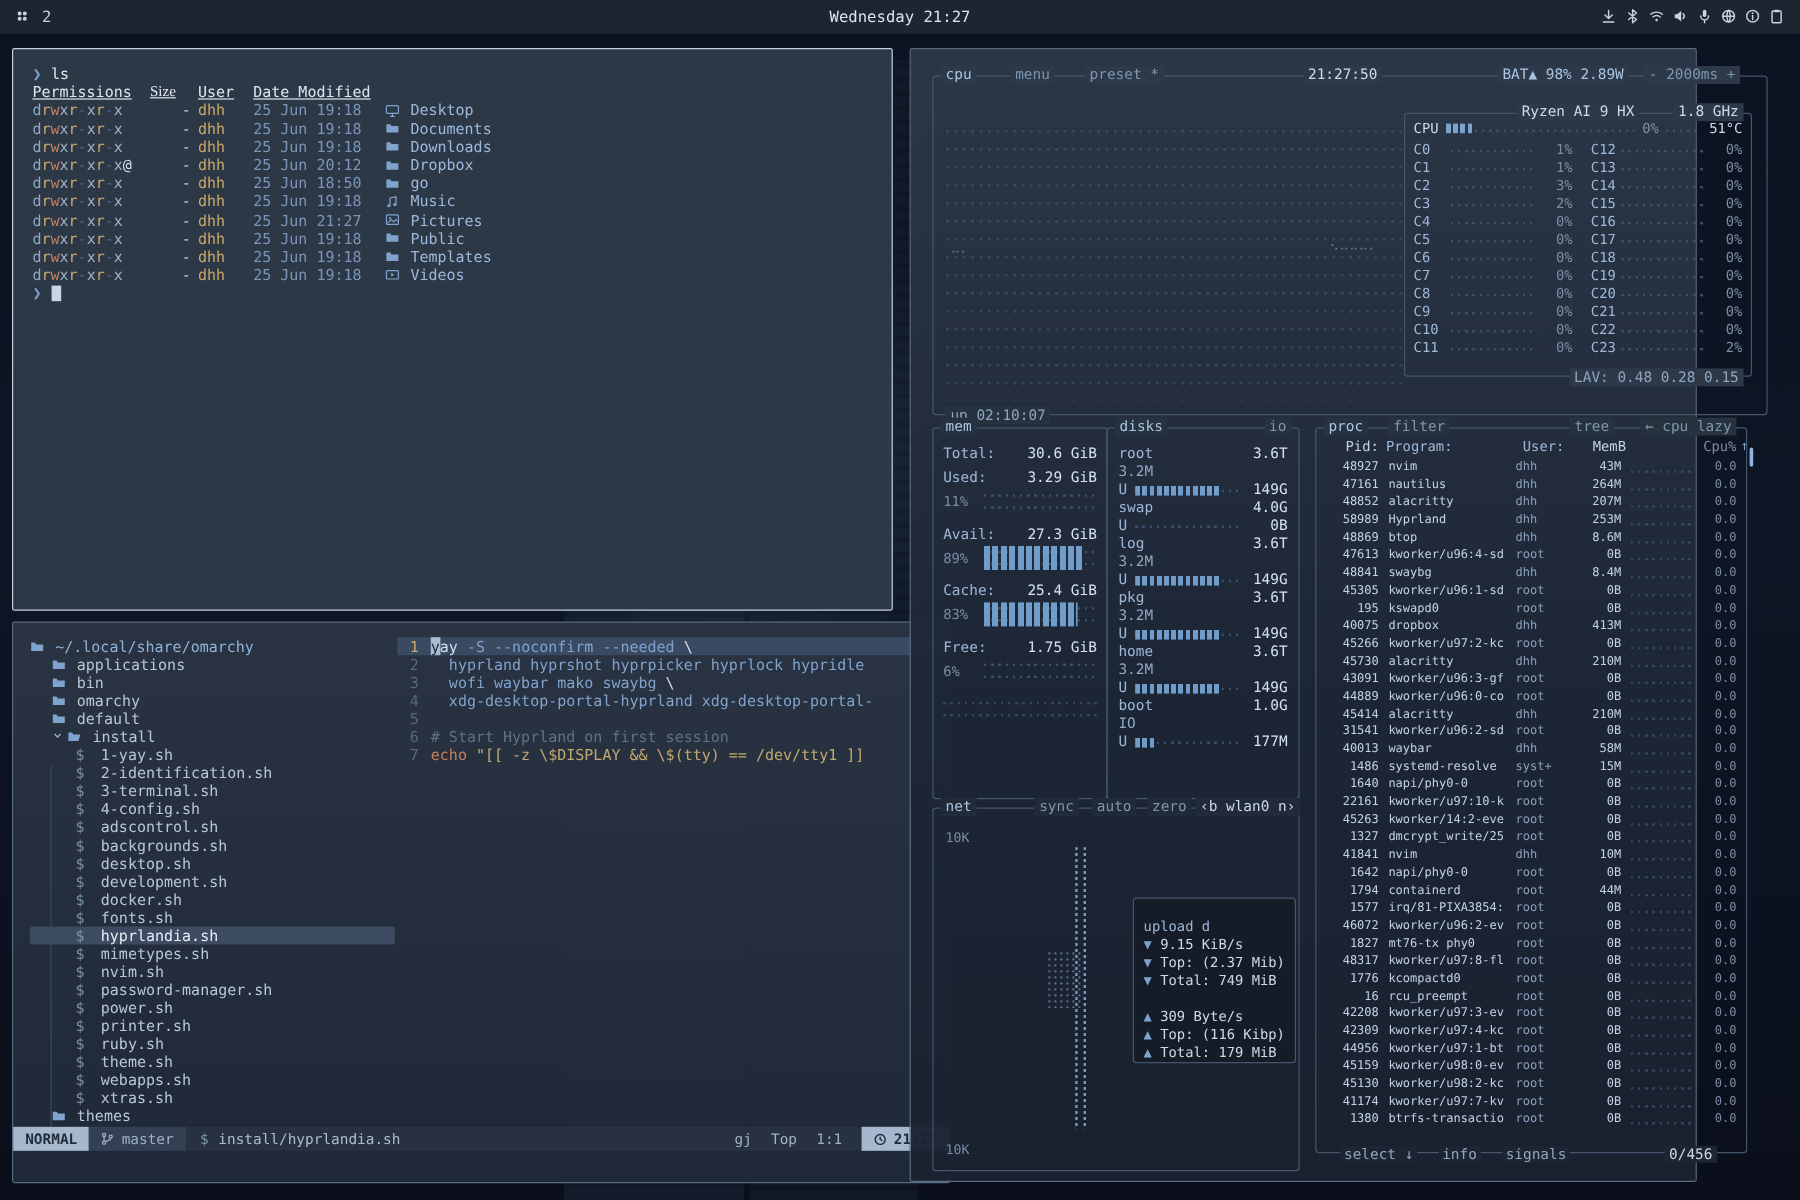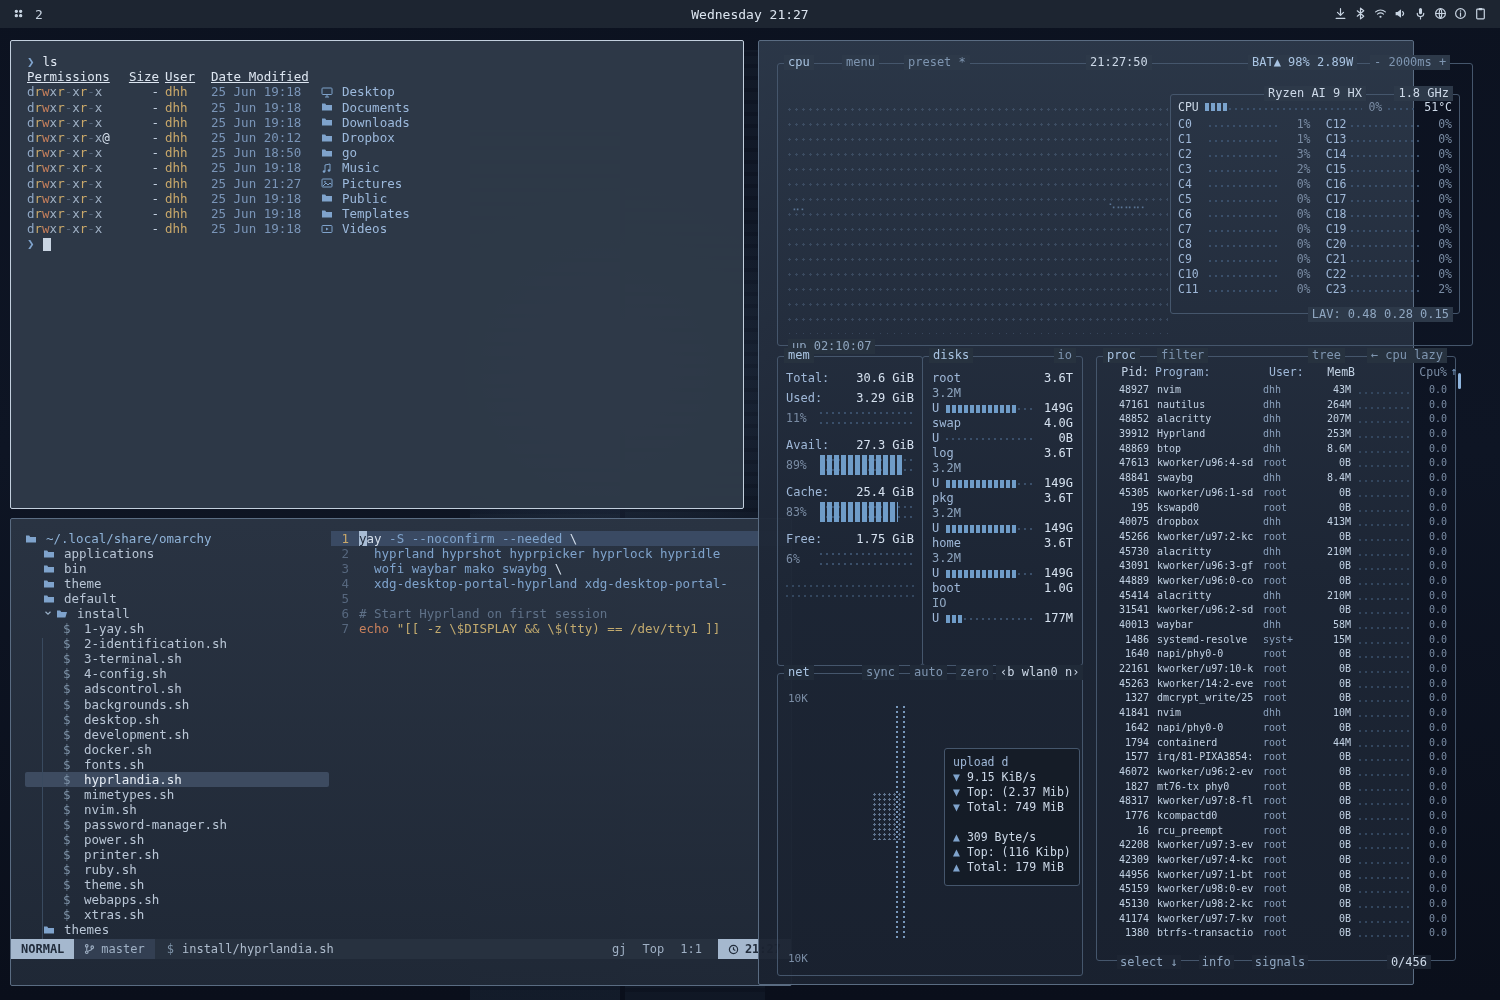--- a/index.html
+++ b/index.html
@@ -107,21 +107,21 @@
 .ul{color:#9fb8d8;width:14px;flex:none}
 .dmeter{flex:1;height:10px;position:relative;background:repeating-linear-gradient(90deg,#3a4f6a 0 2px,transparent 2px 6px) 0 4px/100% 2px no-repeat}
 .dmeter .fill{position:absolute;left:0;top:1px;bottom:1px;background:repeating-linear-gradient(90deg,#6f9cc8 0 4px,rgba(0,0,0,0) 4px 6px)}
 .dv{margin-left:5px;min-width:32px;text-align:right;color:#d6e2f0;flex:none}
 .net-box{left:18px;top:632px;width:306px;height:303px}
 .net-scale{position:absolute;color:#7a8ca4;font-size:11px}
 .net-graph{position:absolute;left:118px;top:32px;bottom:34px;width:10px;background:
  repeating-linear-gradient(180deg,#7898bc 0 2px,transparent 2px 5px) 0 0/2px 100% no-repeat,
  repeating-linear-gradient(180deg,#7898bc 0 2px,transparent 2px 5px) 7px 0/2px 100% no-repeat}
 .net-cluster{position:absolute;left:94px;top:118px;width:30px;height:48px;background:radial-gradient(circle,rgba(140,170,205,.6) 1px,transparent 1.3px);background-size:5px 5px}
-.net-overlay{position:absolute;left:166px;top:74px;width:136px;height:138px;border:1px solid #45566c;border-radius:3px;background:rgba(20,27,38,.85);padding:6px 8px;font-size:11.5px;line-height:15px}
+.net-overlay{position:absolute;left:166px;top:74px;width:136px;height:138px;border:1px solid #45566c;border-radius:3px;background:rgba(20,27,38,.85);padding:16px 8px;font-size:11.5px;line-height:15px}
 .net-overlay .hd{color:#9fb8d8}
 .net-overlay .row{color:#cdd9e8;white-space:pre}
 .net-overlay .arr{color:#7fa3cc}
 .proc-box{left:337px;top:315px;width:360px;height:605px}
 .proc-head{position:absolute;top:8px;left:8px;right:8px;display:grid;grid-template-columns:44px 1fr 42px 38px 52px 28px;column-gap:6px;color:#9fb8d8;font-size:11.5px;white-space:pre}
 .proc-head .pp,.proc-head .pm,.proc-head .pc{text-align:right}
 .sort-arrow{position:absolute;right:-2px;top:8px;color:#7fa3cc;font-size:11px}
 .proc-rows{position:absolute;top:26px;left:8px;right:8px;bottom:12px;overflow:hidden}
 .proc-row{display:grid;grid-template-columns:44px 1fr 42px 38px 52px 28px;column-gap:8px;height:14.7px;font-size:10px;line-height:14.7px;white-space:pre}
 .pp{text-align:right;color:#c2d2e4}
@@ -207,21 +207,21 @@
           <rect x="4.3" y="1" width="3.4" height="2" rx="0.5" fill="#c8d4e2" stroke="none"></rect>
         </svg>
       </span>
     </div>
 </div>
 
 <div class="win term">
   <div class="cmdline">
     <span class="prompt">❯</span><span class="cmd">ls</span>
   </div>
-  <div class="ls-header"><span>Permissions</span><span style="text-align: right;">Size</span><span>User</span><span>Date Modified</span></div>
+  <div class="ls-header"><span>Permissions</span><span style=" font-family: Liberation Serif, serif;">Size</span><span>User</span><span>Date Modified</span></div>
   <div>
       <div class="ls-row"><span class="col-perm"><span class="p-d">d</span><span class="p-r">r</span><span class="p-w">w</span><span class="p-x">x</span><span class="p-r">r</span><span class="p-dash">-</span><span class="p-x">x</span><span class="p-r">r</span><span class="p-dash">-</span><span class="p-x">x</span></span><span class="col-size">-</span><span class="col-user">dhh</span><span class="col-date">25 Jun 19:18</span><span class="col-name"><span class="fic"><svg viewBox="0 0 12 12">
               <rect x="1" y="2" width="10" height="6.5" rx="0.8" fill="none" stroke="#7fa3cc"></rect>
               <path d="M4 11h4M6 8.5V11" stroke="#7fa3cc"></path>
             </svg></span><span>Desktop</span></span></div>
       <div class="ls-row"><span class="col-perm"><span class="p-d">d</span><span class="p-r">r</span><span class="p-w">w</span><span class="p-x">x</span><span class="p-r">r</span><span class="p-dash">-</span><span class="p-x">x</span><span class="p-r">r</span><span class="p-dash">-</span><span class="p-x">x</span></span><span class="col-size">-</span><span class="col-user">dhh</span><span class="col-date">25 Jun 19:18</span><span class="col-name"><span class="fic"><svg viewBox="0 0 12 12">
               <path d="M1 2.5h3.2l1 1.5H11v5.5H1z" fill="#7fa3cc"></path>
             </svg></span><span>Documents</span></span></div>
       <div class="ls-row"><span class="col-perm"><span class="p-d">d</span><span class="p-r">r</span><span class="p-w">w</span><span class="p-x">x</span><span class="p-r">r</span><span class="p-dash">-</span><span class="p-x">x</span><span class="p-r">r</span><span class="p-dash">-</span><span class="p-x">x</span></span><span class="col-size">-</span><span class="col-user">dhh</span><span class="col-date">25 Jun 19:18</span><span class="col-name"><span class="fic"><svg viewBox="0 0 12 12">
               <path d="M1 2.5h3.2l1 1.5H11v5.5H1z" fill="#7fa3cc"></path>
@@ -269,21 +269,21 @@
     <div class="tree-guide"></div>
     <div>
         <div class="tree-item lvl1"><span class="fic"><svg viewBox="0 0 12 12">
               <path d="M1 2.5h3.2l1 1.5H11v5.5H1z" fill="#7fa3cc"></path>
             </svg></span><span class="tlabel">applications</span></div>
         <div class="tree-item lvl1"><span class="fic"><svg viewBox="0 0 12 12">
               <path d="M1 2.5h3.2l1 1.5H11v5.5H1z" fill="#7fa3cc"></path>
             </svg></span><span class="tlabel">bin</span></div>
         <div class="tree-item lvl1"><span class="fic"><svg viewBox="0 0 12 12">
               <path d="M1 2.5h3.2l1 1.5H11v5.5H1z" fill="#7fa3cc"></path>
-            </svg></span><span class="tlabel">theme</span></div>
+            </svg></span><span class="tlabel">omarchy</span></div>
         <div class="tree-item lvl1"><span class="fic"><svg viewBox="0 0 12 12">
               <path d="M1 2.5h3.2l1 1.5H11v5.5H1z" fill="#7fa3cc"></path>
             </svg></span><span class="tlabel">default</span></div>
         <div class="tree-item lvl1"><span class="chev"><svg viewBox="0 0 12 12">
               <path d="M3 4.5l3 3 3-3" fill="none" stroke="#9ab0c8" stroke-width="1.4"></path>
             </svg></span><span class="fic"><svg viewBox="0 0 12 12">
               <path d="M1 2.5h3.2l1 1.5H11l-1.6 5.5H1z" fill="#7fa3cc"></path>
             </svg></span><span class="tlabel">install</span></div>
         <div class="tree-item lvl2"><span class="fic"><span class="dollar">$</span></span><span class="tlabel">1-yay.sh</span></div>
         <div class="tree-item lvl2"><span class="fic"><span class="dollar">$</span></span><span class="tlabel">2-identification.sh</span></div>
@@ -654,21 +654,21 @@
       <span>User:</span>
       <span class="pm">MemB</span>
       <span></span>
       <span class="pc">Cpu%</span>
     </div>
     <span class="sort-arrow">↑</span>
     <div class="proc-rows">
         <div class="proc-row"><span class="pp">48927</span><span class="pg">nvim</span><span class="pu">dhh</span><span class="pm">43M</span><span class="pl"></span><span class="pc">0.0</span></div>
         <div class="proc-row"><span class="pp">47161</span><span class="pg">nautilus</span><span class="pu">dhh</span><span class="pm">264M</span><span class="pl"></span><span class="pc">0.0</span></div>
         <div class="proc-row"><span class="pp">48852</span><span class="pg">alacritty</span><span class="pu">dhh</span><span class="pm">207M</span><span class="pl"></span><span class="pc">0.0</span></div>
-        <div class="proc-row"><span class="pp">39912</span><span class="pg">Hyprland</span><span class="pu">dhh</span><span class="pm">253M</span><span class="pl"></span><span class="pc">0.0</span></div>
+        <div class="proc-row"><span class="pp">58989</span><span class="pg">Hyprland</span><span class="pu">dhh</span><span class="pm">253M</span><span class="pl"></span><span class="pc">0.0</span></div>
         <div class="proc-row"><span class="pp">48869</span><span class="pg">btop</span><span class="pu">dhh</span><span class="pm">8.6M</span><span class="pl"></span><span class="pc">0.0</span></div>
         <div class="proc-row"><span class="pp">47613</span><span class="pg">kworker/u96:4-sd</span><span class="pu">root</span><span class="pm">0B</span><span class="pl"></span><span class="pc">0.0</span></div>
         <div class="proc-row"><span class="pp">48841</span><span class="pg">swaybg</span><span class="pu">dhh</span><span class="pm">8.4M</span><span class="pl"></span><span class="pc">0.0</span></div>
         <div class="proc-row"><span class="pp">45305</span><span class="pg">kworker/u96:1-sd</span><span class="pu">root</span><span class="pm">0B</span><span class="pl"></span><span class="pc">0.0</span></div>
         <div class="proc-row"><span class="pp">195</span><span class="pg">kswapd0</span><span class="pu">root</span><span class="pm">0B</span><span class="pl"></span><span class="pc">0.0</span></div>
         <div class="proc-row"><span class="pp">40075</span><span class="pg">dropbox</span><span class="pu">dhh</span><span class="pm">413M</span><span class="pl"></span><span class="pc">0.0</span></div>
         <div class="proc-row"><span class="pp">45266</span><span class="pg">kworker/u97:2-kc</span><span class="pu">root</span><span class="pm">0B</span><span class="pl"></span><span class="pc">0.0</span></div>
         <div class="proc-row"><span class="pp">45730</span><span class="pg">alacritty</span><span class="pu">dhh</span><span class="pm">210M</span><span class="pl"></span><span class="pc">0.0</span></div>
         <div class="proc-row"><span class="pp">43091</span><span class="pg">kworker/u96:3-gf</span><span class="pu">root</span><span class="pm">0B</span><span class="pl"></span><span class="pc">0.0</span></div>
         <div class="proc-row"><span class="pp">44889</span><span class="pg">kworker/u96:0-co</span><span class="pu">root</span><span class="pm">0B</span><span class="pl"></span><span class="pc">0.0</span></div>

